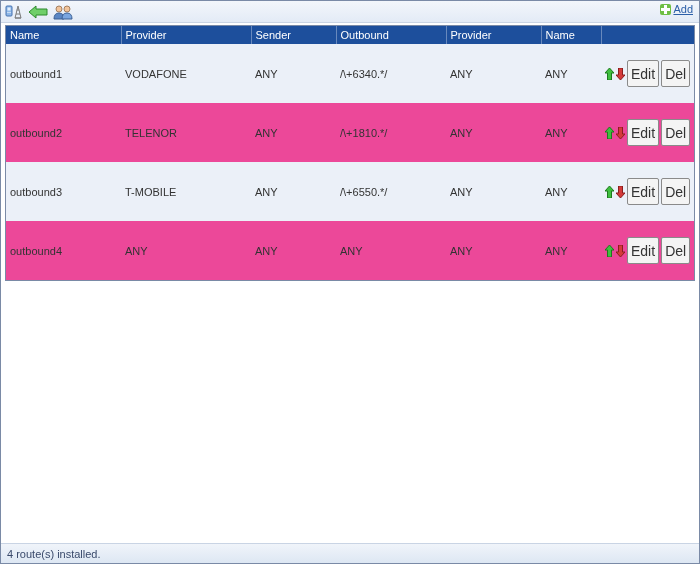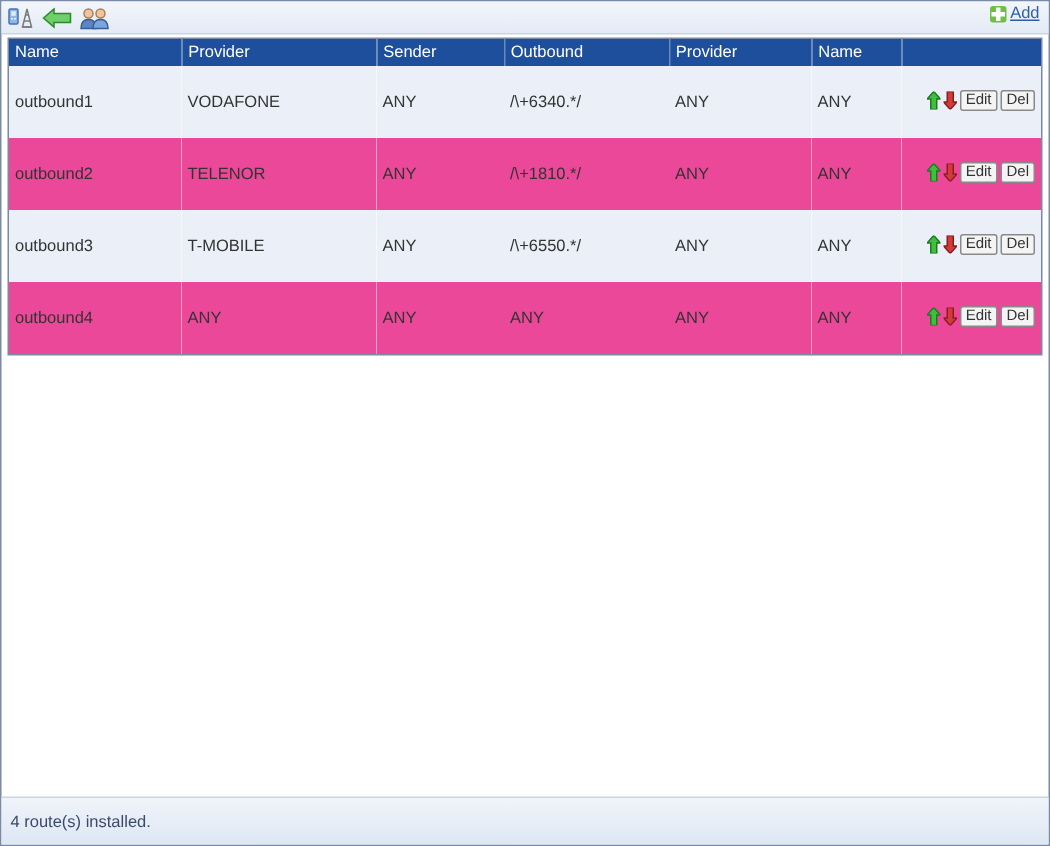--- a/index.html
+++ b/index.html
@@ -119,33 +119,33 @@
     align-items: center;
     gap: 2px;
     justify-content: flex-end;
   }
   .arrow-btn {
     display: inline-flex;
     cursor: pointer;
     padding: 0;
   }
   .mini-btn {
-    font-size: 10px;
+    font-size: 14px;
     background: #f4f4f4;
     border: 1px solid #8a8a8a;
     border-radius: 2px;
     padding: 0 3px;
-    height: 14px;
+    height: 27px;
     line-height: 12px;
     cursor: pointer;
     color: #333;
   }
 
   .footer {
-    height: 32px;
+    height: 20px;
     background: linear-gradient(#f0f4fa, #dde7f3);
     border-top: 1px solid #c9d4e4;
     display: flex;
     align-items: center;
     padding: 0 6px;
     color: #3a4a6b;
     font-size: 11px;
   }
   svg { display: block; }
 </style>

